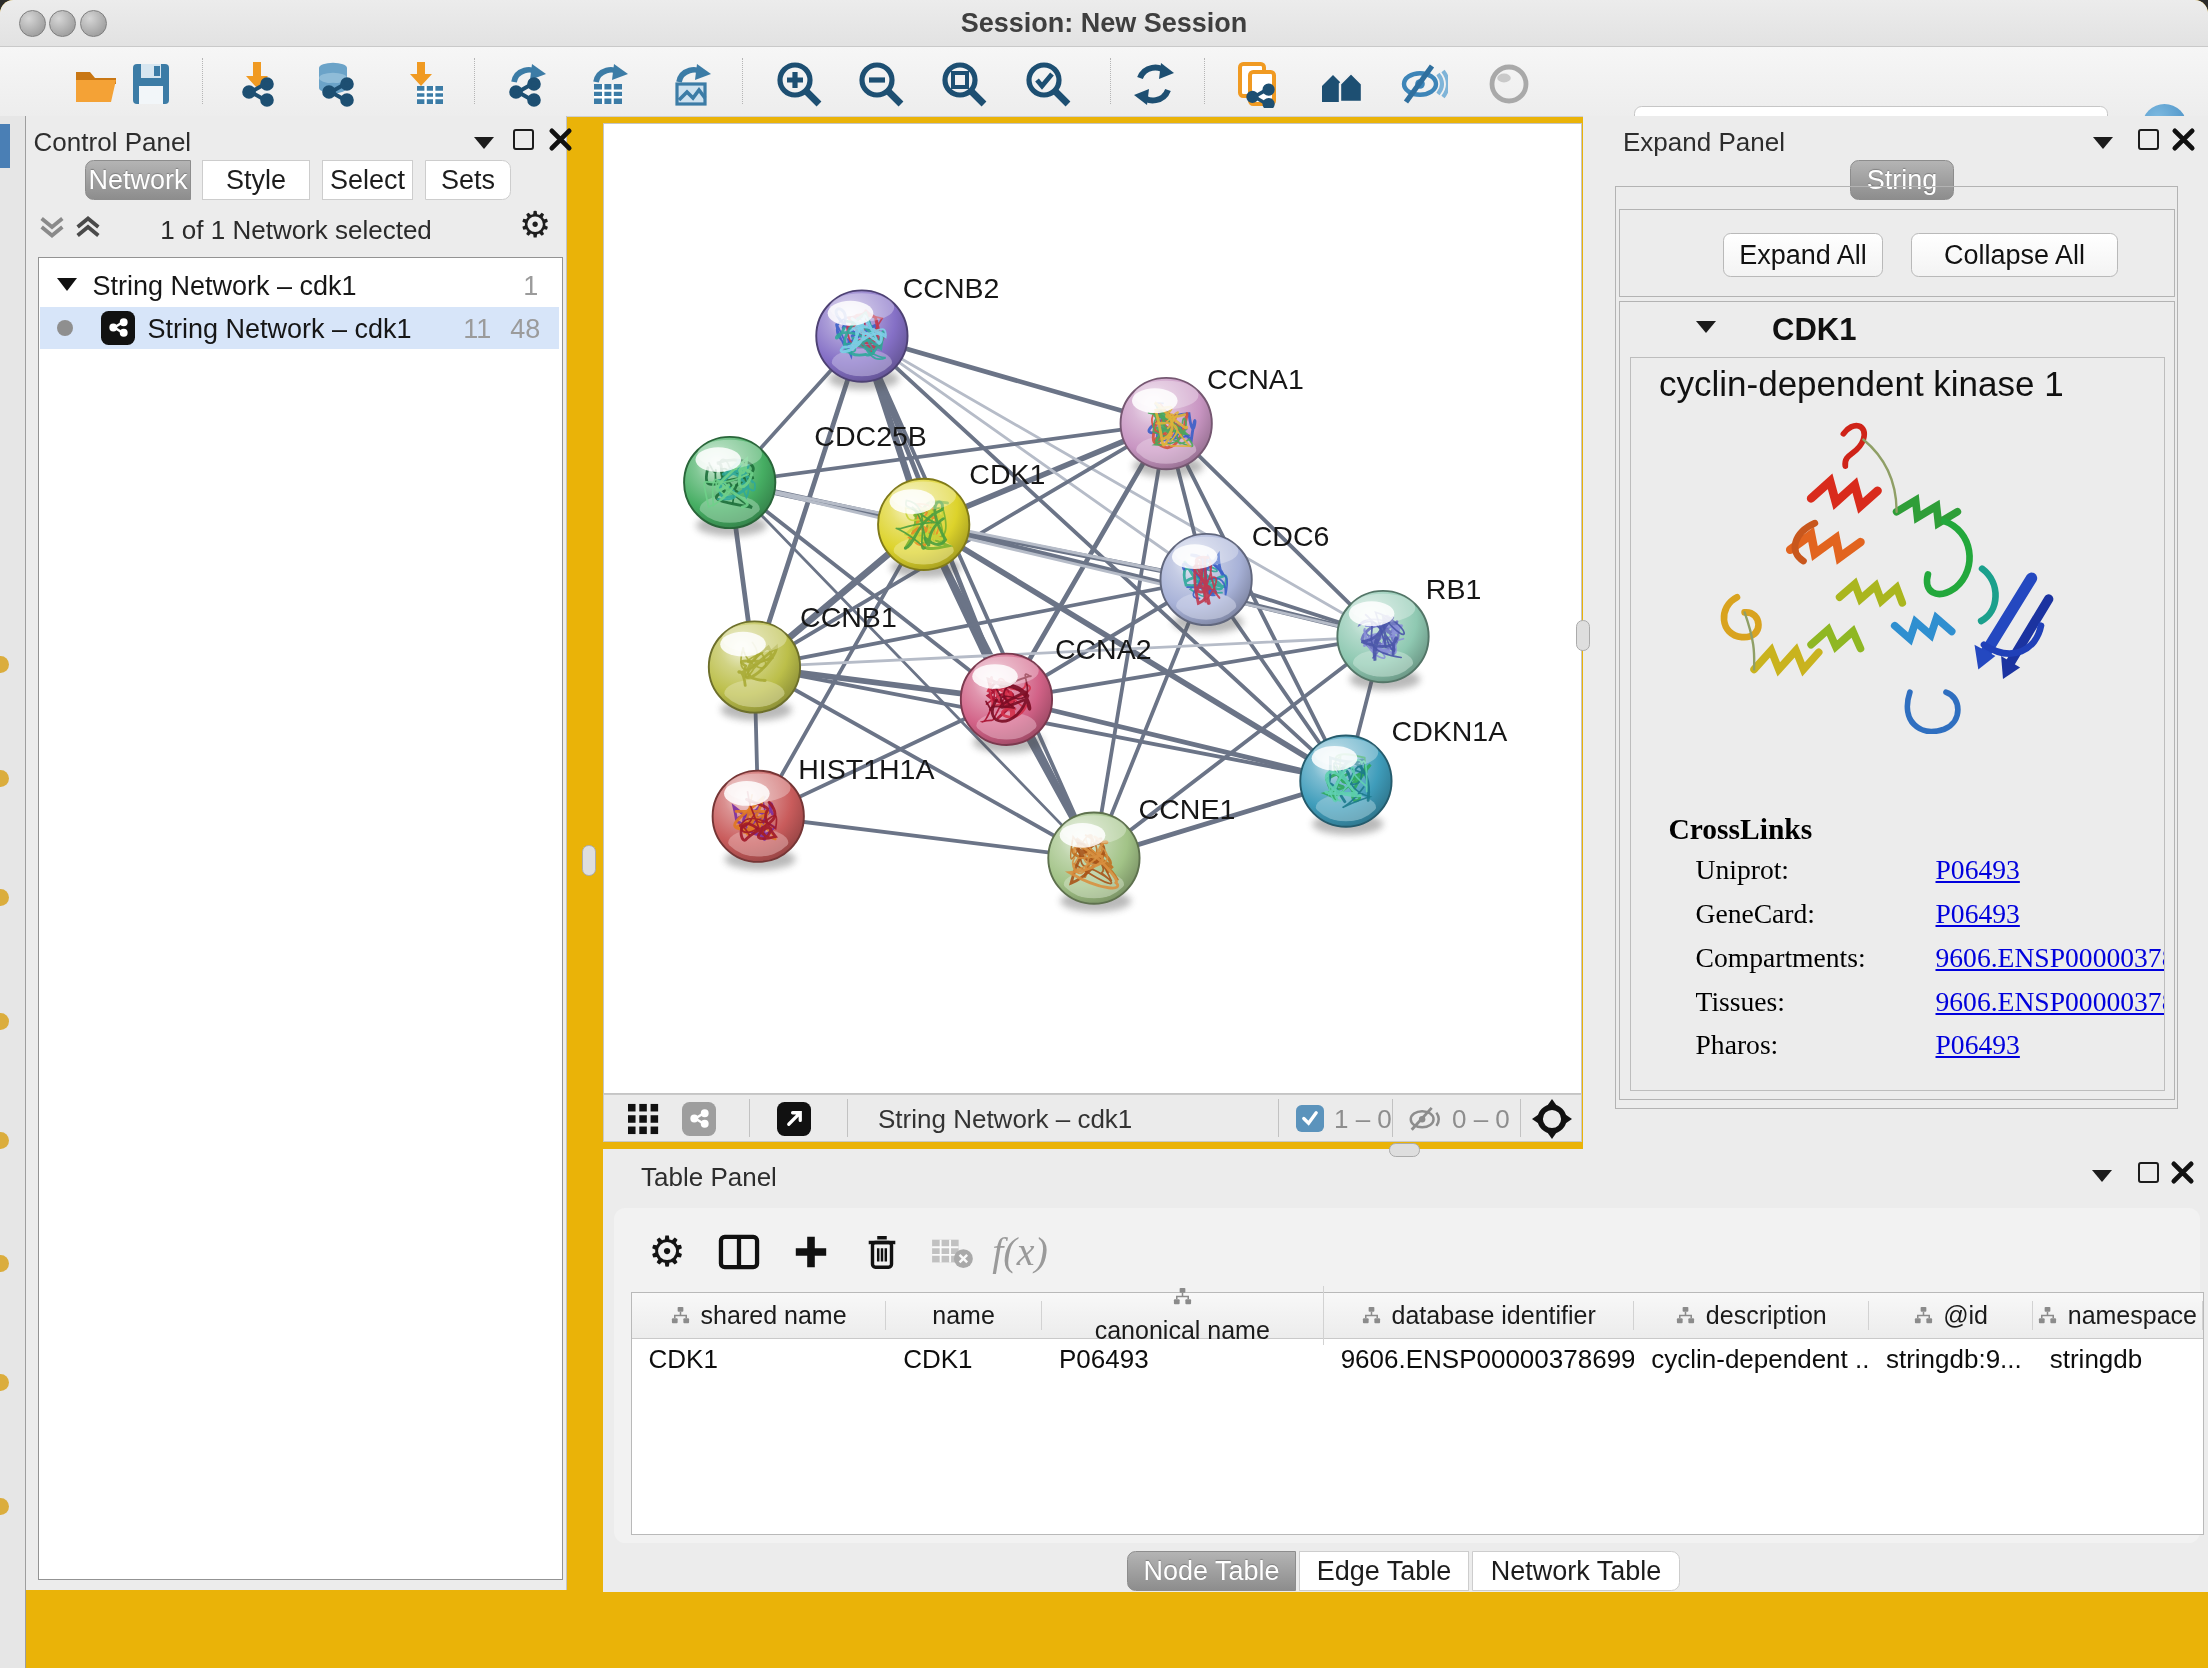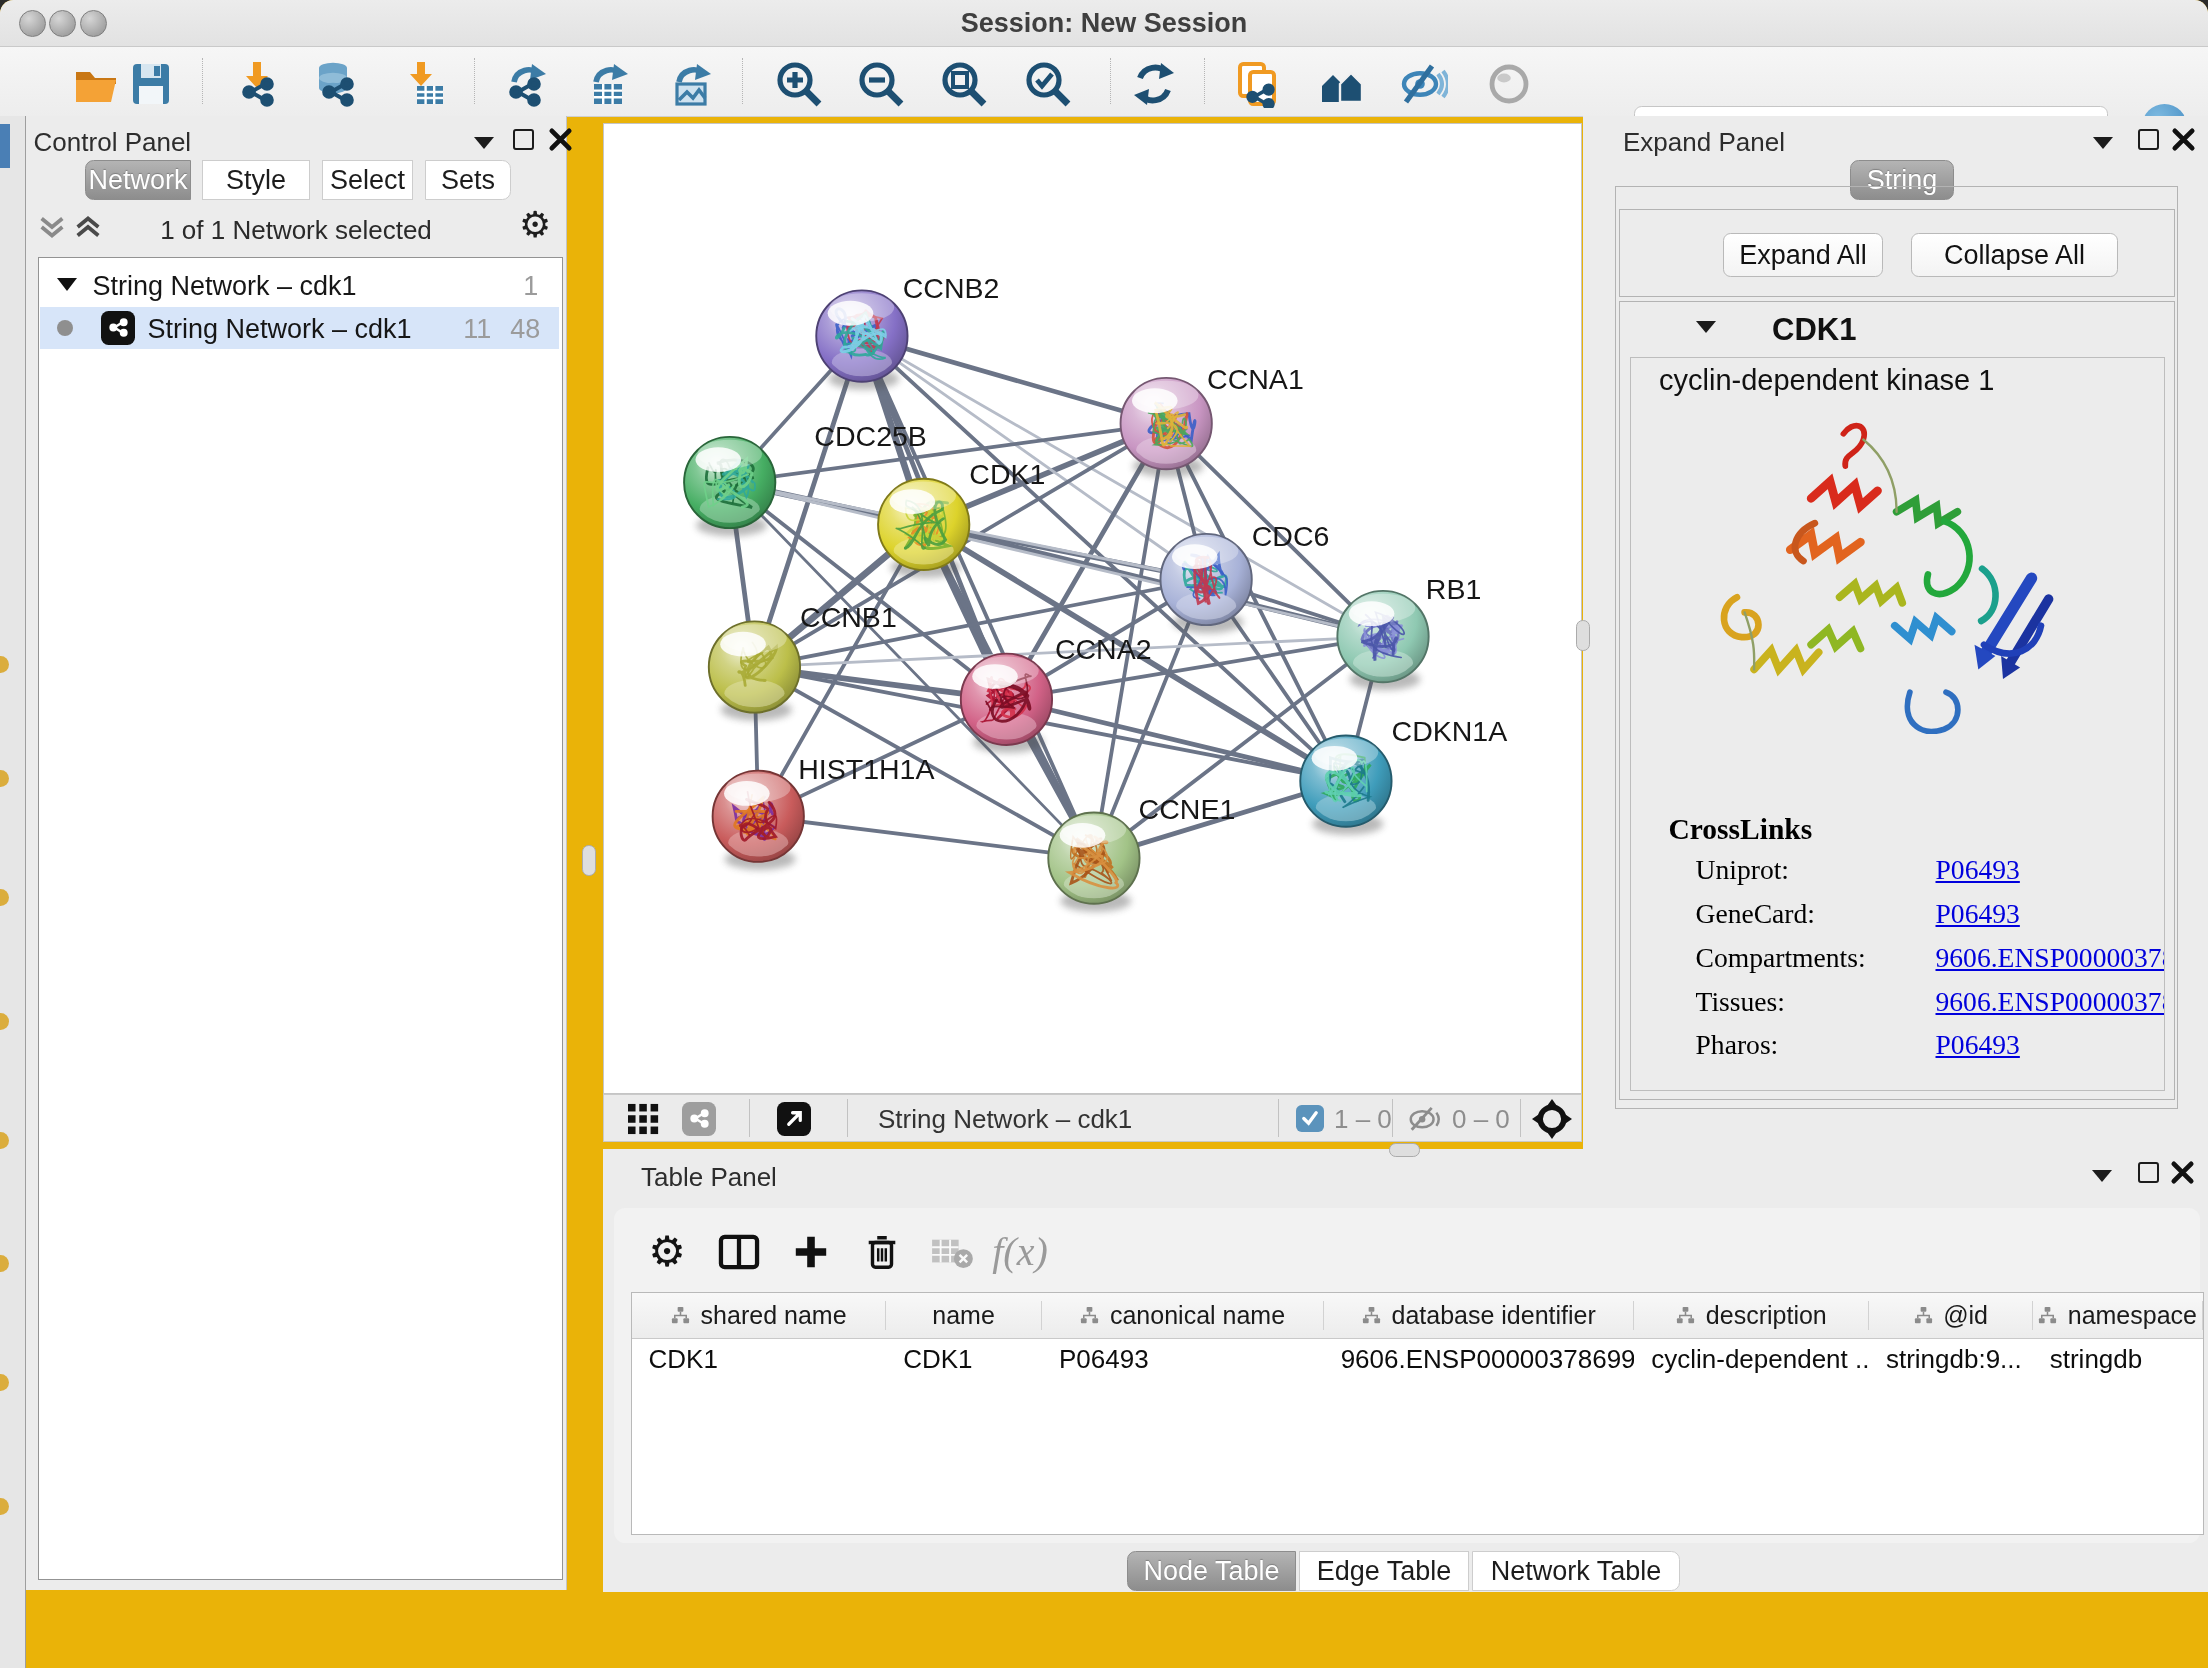--- a/index.html
+++ b/index.html
@@ -57,21 +57,21 @@
   
   #results-panel{left:1583px;top:116px;width:626px;height:1033px;background:#ececec;}
   #rp-outer{position:absolute;left:32px;top:70px;width:561px;height:921px;border:1px solid #b3b3b3;}
   #rp-btnbox{position:absolute;left:36px;top:93px;width:554px;height:86px;border:1px solid #b3b3b3;}
   .rp-btn{position:absolute;top:23px;height:42px;background:linear-gradient(#ffffff,#f3f3f3);border:1px solid #b9b9b9;border-radius:7.6px;
       font-size:27px;color:#111;display:flex;align-items:center;justify-content:center;}
   #rp-section{position:absolute;left:36px;top:185px;width:554px;height:797px;border:1px solid #b3b3b3;}
   #rp-sec-head{position:absolute;left:0;top:0;width:100%;height:53px;}
   #rp-sec-name{position:absolute;left:152px;top:9.5px;font-size:31px;font-weight:bold;color:#111;}
   #rp-inner{position:absolute;left:9.5px;top:55px;width:533px;height:732px;border:1px solid #bdbdbd;background:#ececec;overflow:hidden;}
-  #rp-desc{position:absolute;left:28.5px;top:5.7px;font-size:29px;color:#111;}
+  #rp-desc{position:absolute;left:28.5px;top:5.7px;font-size:35px;color:#111;}
   #xl-title{position:absolute;left:38px;top:455px;font-size:29.5px;font-weight:bold;color:#000;font-family:"Liberation Serif",serif;}
   .xl-row{position:absolute;left:65px;font-size:27.6px;font-family:"Liberation Serif",serif;color:#000;}
   .xl-val{position:absolute;left:240px;color:#0000dd;text-decoration:underline;}
   
   #table-panel{left:603px;top:1149px;width:1605px;height:443px;background:#ececec;}
   #tp-container{position:absolute;left:10.5px;top:59px;width:1586px;height:335px;background:#f2f2f2;border-radius:11.4px;}
   .tp-icon{position:absolute;top:17px;width:53px;height:53px;display:flex;align-items:center;justify-content:center;}
   #tp-table{position:absolute;left:17px;top:84px;width:1573px;height:243px;background:#fff;border:1px solid #b9b9b9;box-sizing:border-box;}
   #thead{position:absolute;left:0;top:0;width:100%;height:46px;display:flex;background:linear-gradient(#f8f8f8,#ececec);border-bottom:1px solid #c9c9c9;box-sizing:border-box;align-items:center;}
   .th{display:flex;align-items:center;justify-content:center;gap:9.5px;border-right:1px solid #d2d2d2;box-sizing:border-box;font-size:25px;color:#1a1a1a;overflow:hidden;white-space:nowrap;}
@@ -831,21 +831,21 @@
                   <rect x="2" y="14" width="6" height="5" rx="1"></rect>
                   <rect x="14" y="14" width="6" height="5" rx="1"></rect>
                 </g>
                 <path d="M11 7 v4 M5 14 v-3 h12 v3" stroke="#8b8b8b" stroke-width="1.6" fill="none"></path>
               </svg>
               <span>shared name</span>
             </div>
             <div class="th" style="width: 156px;">
               <span>name</span>
             </div>
-            <div class="th" style="width: 282px;">
+            <div class="th" style="width: 282px; flex-direction: column;">
               <svg width="21" height="21" viewBox="0 0 22 22">
                 <g fill="#8b8b8b">
                   <rect x="8" y="2" width="6" height="5" rx="1"></rect>
                   <rect x="2" y="14" width="6" height="5" rx="1"></rect>
                   <rect x="14" y="14" width="6" height="5" rx="1"></rect>
                 </g>
                 <path d="M11 7 v4 M5 14 v-3 h12 v3" stroke="#8b8b8b" stroke-width="1.6" fill="none"></path>
               </svg>
               <span>canonical name</span>
             </div>

